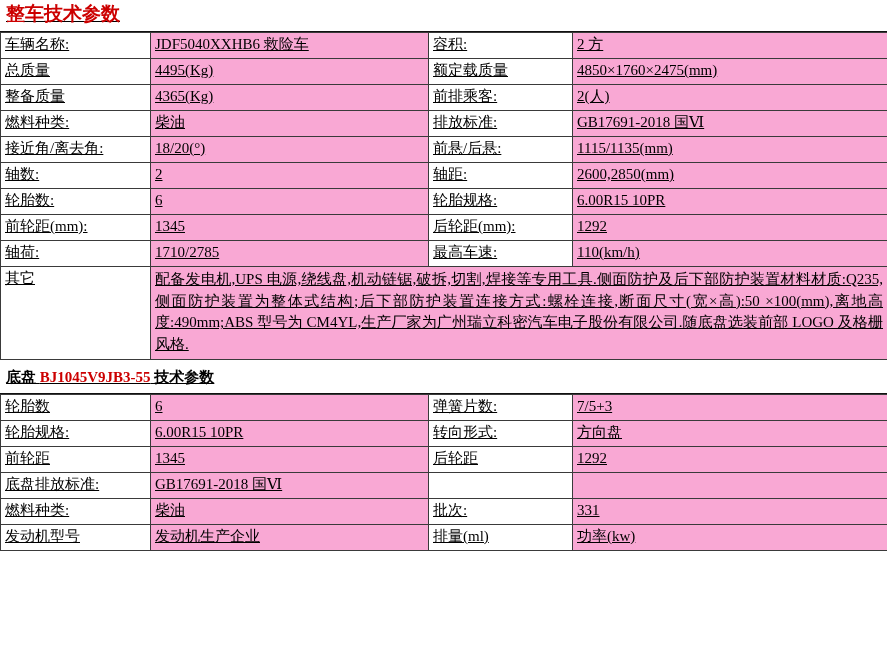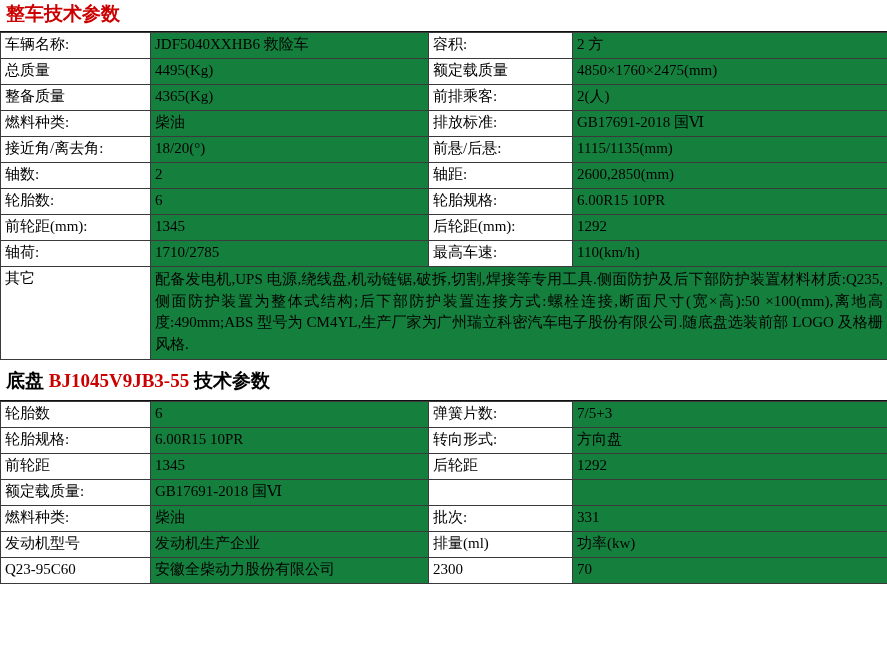--- a/index.html
+++ b/index.html
@@ -3,21 +3,21 @@
 <meta charset="utf-8">
 <style>
   html,body{margin:0;padding:0;}
   body{
     width:887px;
     background:#ffffff;
     font-family:"Liberation Serif","DejaVu Serif",serif;
     font-size:15px;
     color:#000000;
   }
-  .doc{width:887px;}
+  .doc{width:887px;text-decoration:underline;}
   .section-title{
     font-weight:bold;
     font-size:19px;
     color:#cc0000;
     padding:4px 6px 6px 6px;
     border-bottom:1px solid #111111;
     line-height:1.1;
   }
   table{
     width:887px;
@@ -31,25 +31,25 @@
     vertical-align:top;
     line-height:1.25;
     font-size:15px;
     height:20px;
   }
   col.c1{width:150px;}
   col.c2{width:278px;}
   col.c3{width:144px;}
   col.c4{width:315px;}
   .lbl{background:#ffffff;}
-  .val{background:#15803d;}
+  .val{background:#f9a8d4;}
   .other-val{line-height:1.45;text-align:justify;margin-left:40px;}
   .title2{
     font-weight:bold;
-    font-size:19px;
+    font-size:15px;
     padding:5px 6px 6px 6px;
     border-bottom:1px solid #111111;
     color:#000000;
   }
   .title2 .code{color:#cc0000;}
   .gap{height:3px;background:#ffffff;}
 </style>
 </head>
 <body>
 
@@ -150,39 +150,33 @@
         <td class="lbl">转向形式:</td>
         <td class="val">方向盘</td>
       </tr>
       <tr>
         <td class="lbl">前轮距</td>
         <td class="val">1345</td>
         <td class="lbl">后轮距</td>
         <td class="val">1292</td>
       </tr>
       <tr>
-        <td class="lbl">额定载质量:</td>
+        <td class="lbl">底盘排放标准:</td>
         <td class="val">GB17691-2018 国Ⅵ</td>
         <td class="lbl"></td>
         <td class="val"></td>
       </tr>
       <tr>
         <td class="lbl">燃料种类:</td>
         <td class="val">柴油</td>
         <td class="lbl">批次:</td>
         <td class="val">331</td>
       </tr>
       <tr>
         <td class="lbl">发动机型号</td>
         <td class="val">发动机生产企业</td>
         <td class="lbl">排量(ml)</td>
         <td class="val">功率(kw)</td>
       </tr>
-      <tr>
-        <td class="lbl">Q23-95C60</td>
-        <td class="val">安徽全柴动力股份有限公司</td>
-        <td class="lbl">2300</td>
-        <td class="val">70</td>
-      </tr>
     </tbody>
   </table>
 
 </div>
 
 </body></html>

